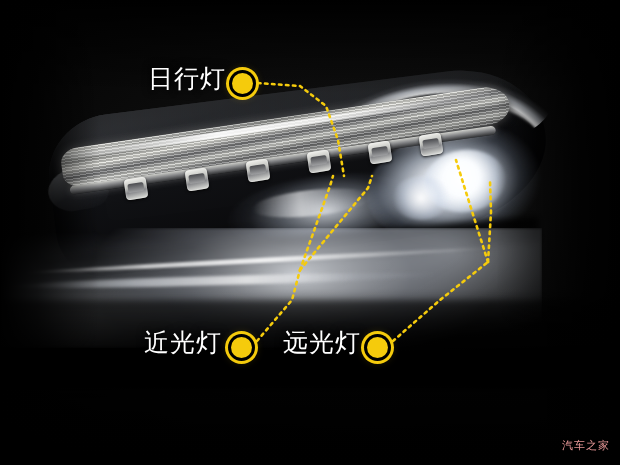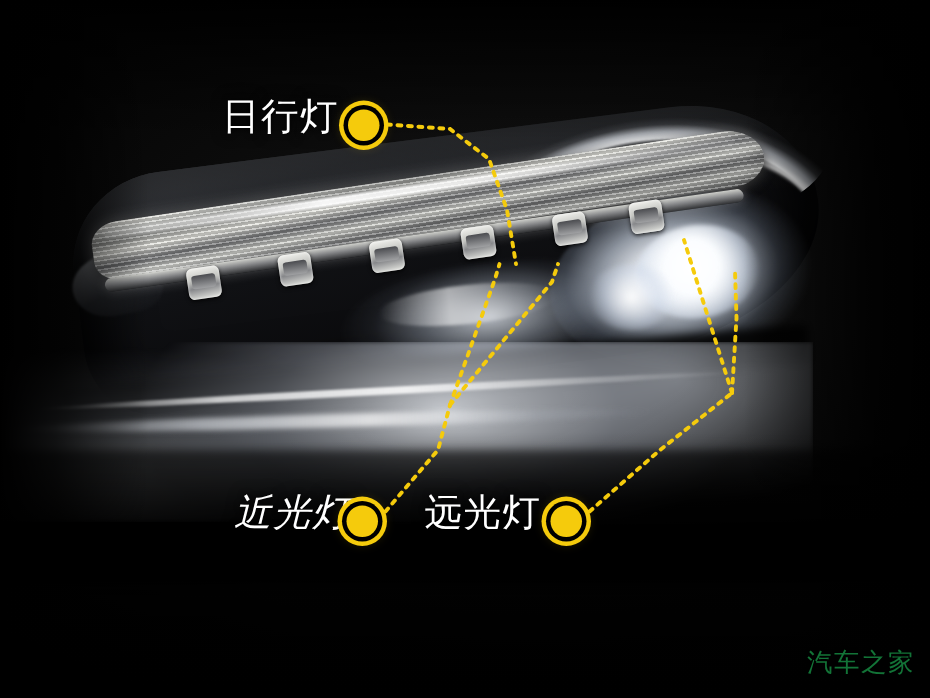--- a/index.html
+++ b/index.html
@@ -291,22 +291,22 @@
     background:#f5cb0c;
     box-shadow:
       0 0 0 3px #000,
       0 0 0 6px #f5cb0c,
       0 0 8px 4px rgba(245,203,12,.22);
   }
 
   .watermark{
     position:absolute;
     right:10px;bottom:12px;
-    color:#15803d;
-    font-size:17px;
+    color:#fca5a5;
+    font-size:11px;
     letter-spacing:1px;
     opacity:.9;
     text-shadow:0 0 3px #000;
   }
 </style>
 </head>
 <body>
 
 <div id="stage">
 
@@ -370,21 +370,21 @@
         <polyline points="257,341 292,300 300,270" fill="none" stroke="#f5cb0c" stroke-width="2.6" stroke-linecap="round" stroke-dasharray="2.6 4.4"></polyline>
         <polyline points="300,270 330,186 333,176" fill="none" stroke="#f5cb0c" stroke-width="2.6" stroke-linecap="round" stroke-dasharray="2.6 4.4"></polyline>
         <polyline points="300,270 368,188 372,176" fill="none" stroke="#f5cb0c" stroke-width="2.6" stroke-linecap="round" stroke-dasharray="2.6 4.4"></polyline>
         <polyline points="393,341 440,300 488,262" fill="none" stroke="#f5cb0c" stroke-width="2.6" stroke-linecap="round" stroke-dasharray="2.6 4.4"></polyline>
         <polyline points="488,262 470,205 456,160" fill="none" stroke="#f5cb0c" stroke-width="2.6" stroke-linecap="round" stroke-dasharray="2.6 4.4"></polyline>
         <polyline points="488,262 491,212 490,180" fill="none" stroke="#f5cb0c" stroke-width="2.6" stroke-linecap="round" stroke-dasharray="2.6 4.4"></polyline>
       </svg>
     <div id="labels">
         <div class="label" style="left: 148px; top: 66px;">日行灯</div>
         <div class="marker" style="left: 232px; top: 73px;"></div>
-        <div class="label" style="left: 156px; top: 330px; font-style: italic;">近光灯</div>
+        <div class="label" style="left: 144px; top: 330px;">近光灯</div>
         <div class="marker" style="left: 231px; top: 337px;"></div>
         <div class="label" style="left: 283px; top: 330px; text-align: center;">远光灯</div>
         <div class="marker" style="left: 367px; top: 337px;"></div>
       </div>
   </div>
 
   <div class="watermark">汽车之家</div>
 </div>
 
 </body></html>

